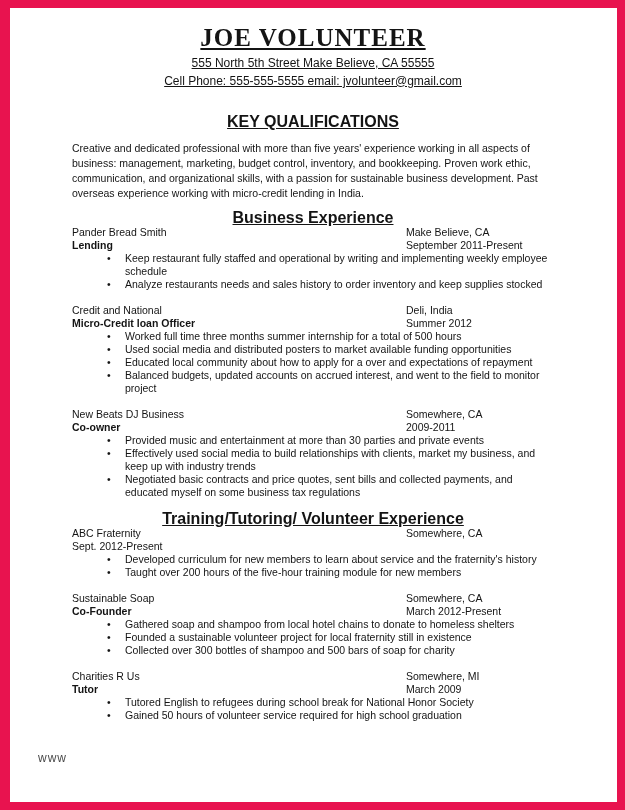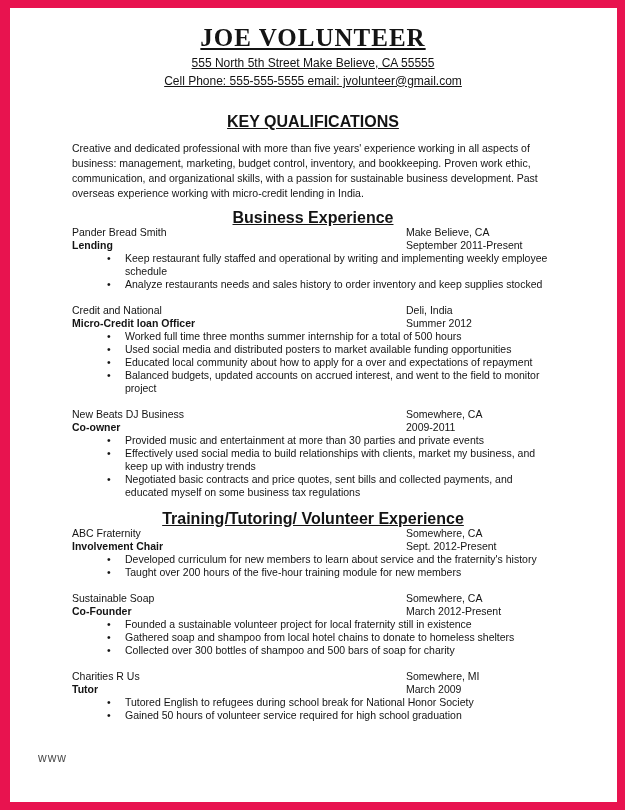--- a/index.html
+++ b/index.html
@@ -139,41 +139,40 @@
     </div>
 
     <h2 class="section-title exp-title">Training/Tutoring/ Volunteer Experience</h2>
 
     <div class="entry">
       <div class="entry-row">
         <span class="left">ABC Fraternity</span>
         <span class="right">Somewhere, CA</span>
       </div>
       <div class="entry-row">
-        <span class="left role">Involvement Chair</span>
         <span class="right">Sept. 2012-Present</span>
       </div>
       <ul class="bullets">
         <li>Developed curriculum for new members to learn about service and the fraternity's history</li>
         <li>Taught over 200 hours of the five-hour training module for new members</li>
       </ul>
     </div>
 
     <div class="entry">
       <div class="entry-row">
         <span class="left">Sustainable Soap</span>
         <span class="right">Somewhere, CA</span>
       </div>
       <div class="entry-row">
         <span class="left role">Co-Founder</span>
         <span class="right">March 2012-Present</span>
       </div>
       <ul class="bullets">
+        <li>Gathered soap and shampoo from local hotel chains to donate to homeless shelters</li>
         <li>Founded a sustainable volunteer project for local fraternity still in existence</li>
-        <li>Gathered soap and shampoo from local hotel chains to donate to homeless shelters</li>
         <li>Collected over 300 bottles of shampoo and 500 bars of soap for charity</li>
       </ul>
     </div>
 
     <div class="entry">
       <div class="entry-row">
         <span class="left">Charities R Us</span>
         <span class="right">Somewhere, MI</span>
       </div>
       <div class="entry-row">

